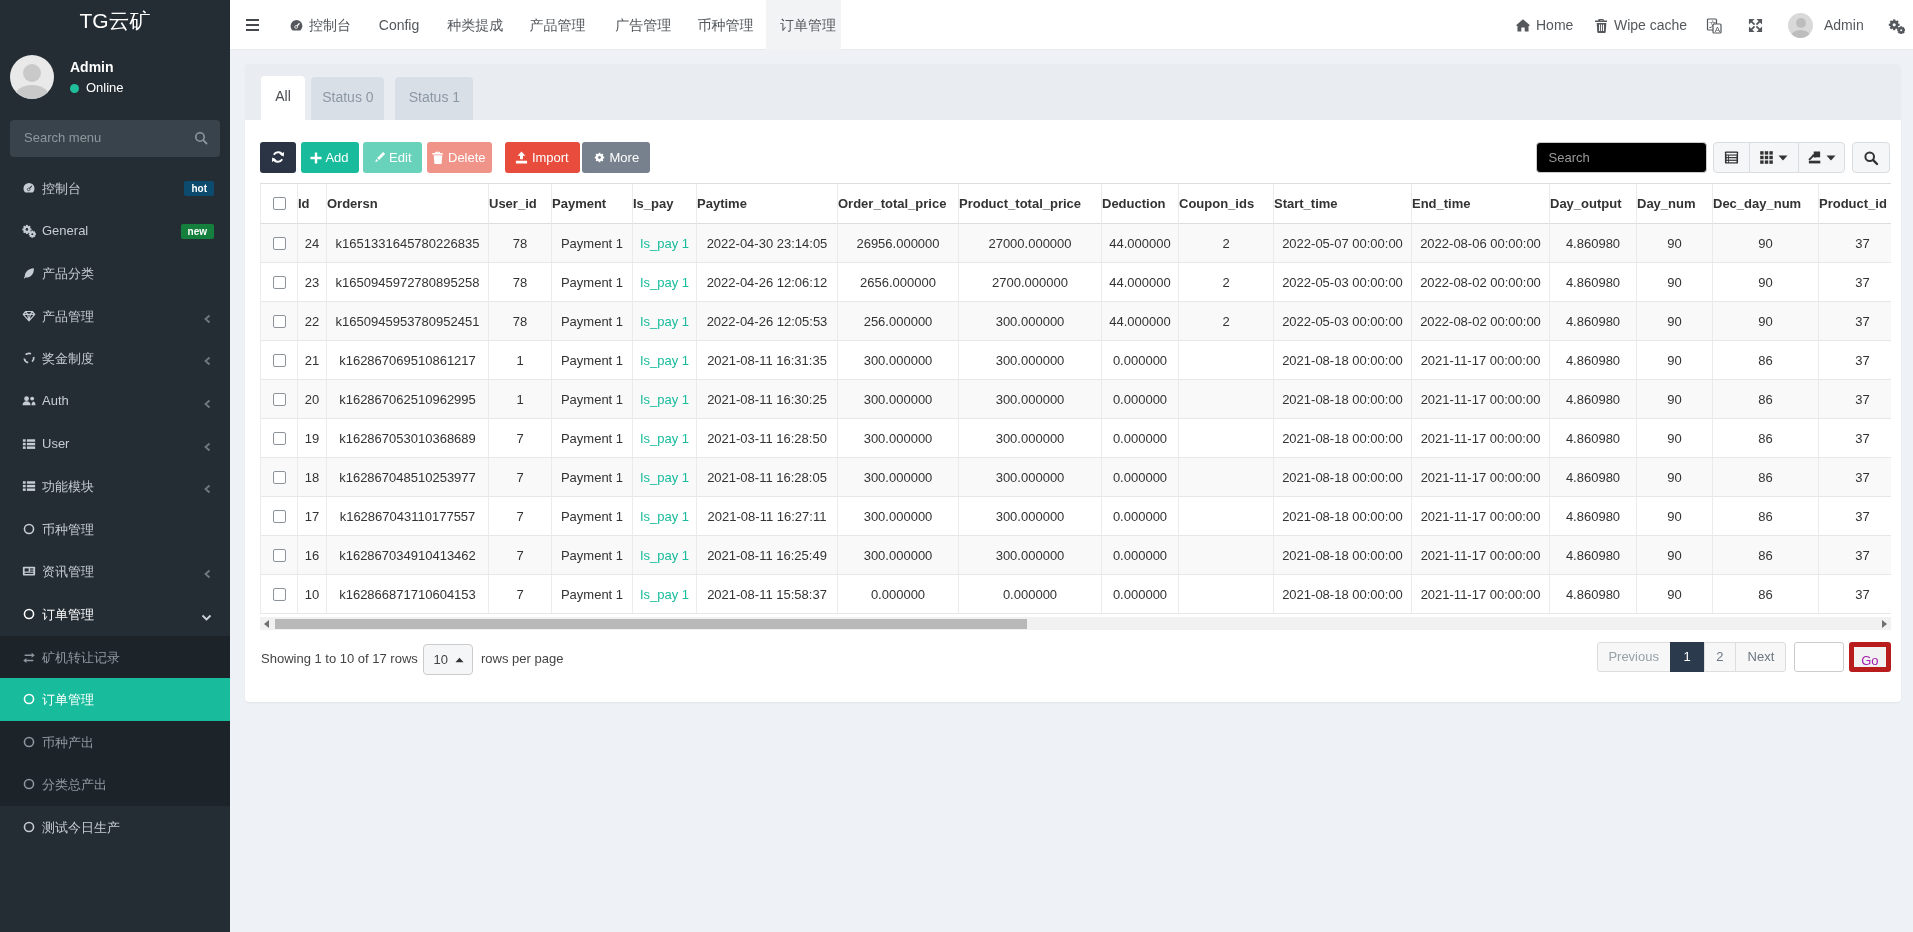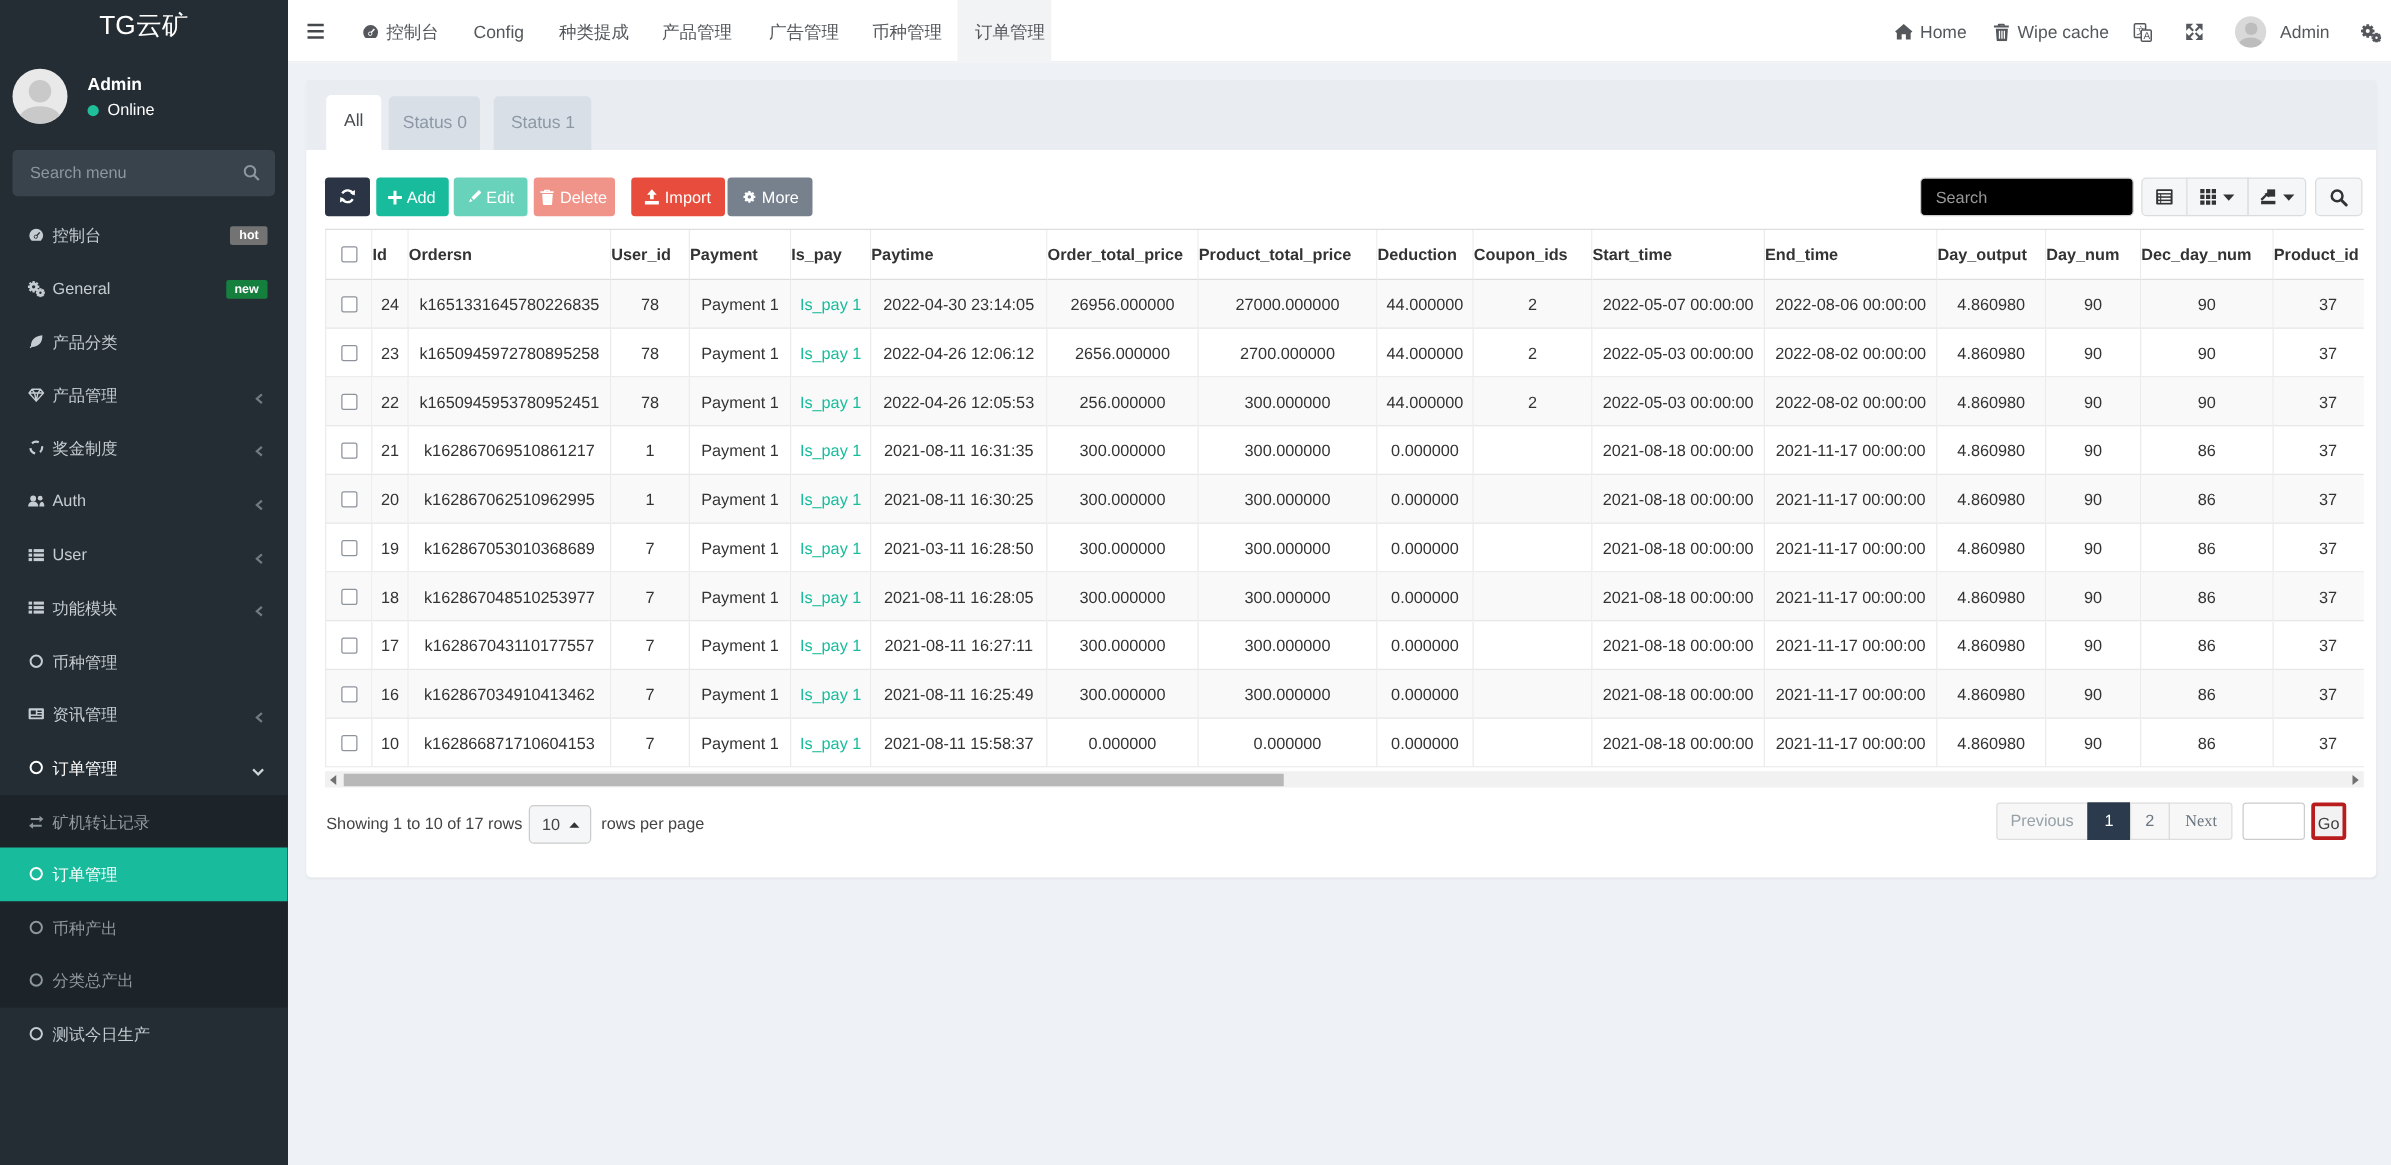--- a/index.html
+++ b/index.html
@@ -17,21 +17,21 @@
 #userpanel .online { position:absolute; left:86px; top:25px; color:#fff; font-size:13px; }
 #sidesearch { position:absolute; left:10px; top:120px; width:210px; height:37px; background:#39434b; border-radius:4px; }
 #sidesearch .ph { position:absolute; left:14px; top:10px; color:#8d979e; font-size:13px; }
 #sidesearch svg { position:absolute; right:12px; top:11px; }
 #menu { position:absolute; left:0; top:167px; width:230px; }
 .mi { position:relative; height:42.6px; }
 .mi .ico { position:absolute; left:22px; top:14px; width:15px; height:15px; }
 .mi .txt { position:absolute; left:42px; top:13px; font-size:13px; color:#c6cdd2; }
 .mi .txt.w { color:#fff; }
 .badge { position:absolute; right:16px; top:14px; font-size:10px; font-weight:bold; color:#fff; padding:2px 7px; border-radius:2px; }
-.b-blue { background:#737373; }
+.b-blue { background:#0c4a6e; }
 .b-purple { background:#15803d; }
 .chev { position:absolute; right:18px; top:17px; }
 #submenu { background:#1c2329; }
 .mi.active { background:#18bc9c; }
 .mi .txt.sub { color:#909aa1; }
 .mi.active .txt { color:#fff; }
 
 #navbar { position:fixed; left:230px; top:0; width:1683px; height:50px; background:#fff; z-index:20; border-bottom:1px solid #e9ecef; }
 .nav-txt { position:absolute; top:17px; font-size:14px; color:#54585c; }
 #hamb { position:absolute; left:16px; top:19px; width:13px; }
@@ -81,23 +81,23 @@
 #sa-l { left:4px; border-right:5px solid #707070; }
 #sa-r { right:4px; border-left:5px solid #707070; }
 
 #showing { position:absolute; left:16px; top:587px; font-size:13px; color:#444; }
 #pagesize { position:absolute; left:177.5px; top:580px; width:50px; height:31px; background:#f5f6f7; border:1px solid #ccc; border-radius:4px; font-size:13px; color:#444; text-align:left; line-height:29px; padding-left:10px; }
 #rpp { position:absolute; left:236px; top:587px; font-size:13px; color:#444; }
 .pgbtn { position:absolute; top:578px; height:30px; background:#f7f7f7; border:1px solid #ddd; font-size:13px; color:#8a9299; text-align:center; line-height:28px; }
 #pg-prev { left:1351.7px; width:74px; border-radius:3px 0 0 3px; color:#97a1a8; }
 #pg-1 { left:1425.2px; width:34px; background:#2b3a4c; border-color:#2b3a4c; color:#fff; }
 #pg-2 { left:1458.8px; width:32px; color:#6b7681; }
-#pg-next { left:1490.4px; width:51px; border-radius:0 3px 3px 0; color:#6b7681;font-family:Liberation Serif, serif; }
+#pg-next { left:1490.4px; width:51px; border-radius:0 3px 3px 0; color:#6b7681; }
 #pg-input { left:1548.8px; width:50px; top:578px; height:30px; position:absolute; background:#fff; border:1px solid #ccc; border-radius:3px; }
-#pg-go { left:1603.9px; width:28px; background:#f2f2f2; border:3px solid #b91c1c; border-radius:3px; color:#404040; }
+#pg-go { left:1603.9px; width:42px; background:#f2f2f2; border:5px solid #b91c1c; border-radius:3px; color:#a21caf; }
 </style>
 </head>
 <body>
 <div id="sidebar">
   <div id="logo">TG云矿</div>
   <div id="userpanel">
     <div class="avatar44">
         <div class="head"></div>
         <div class="shoulder"></div>
       </div>

